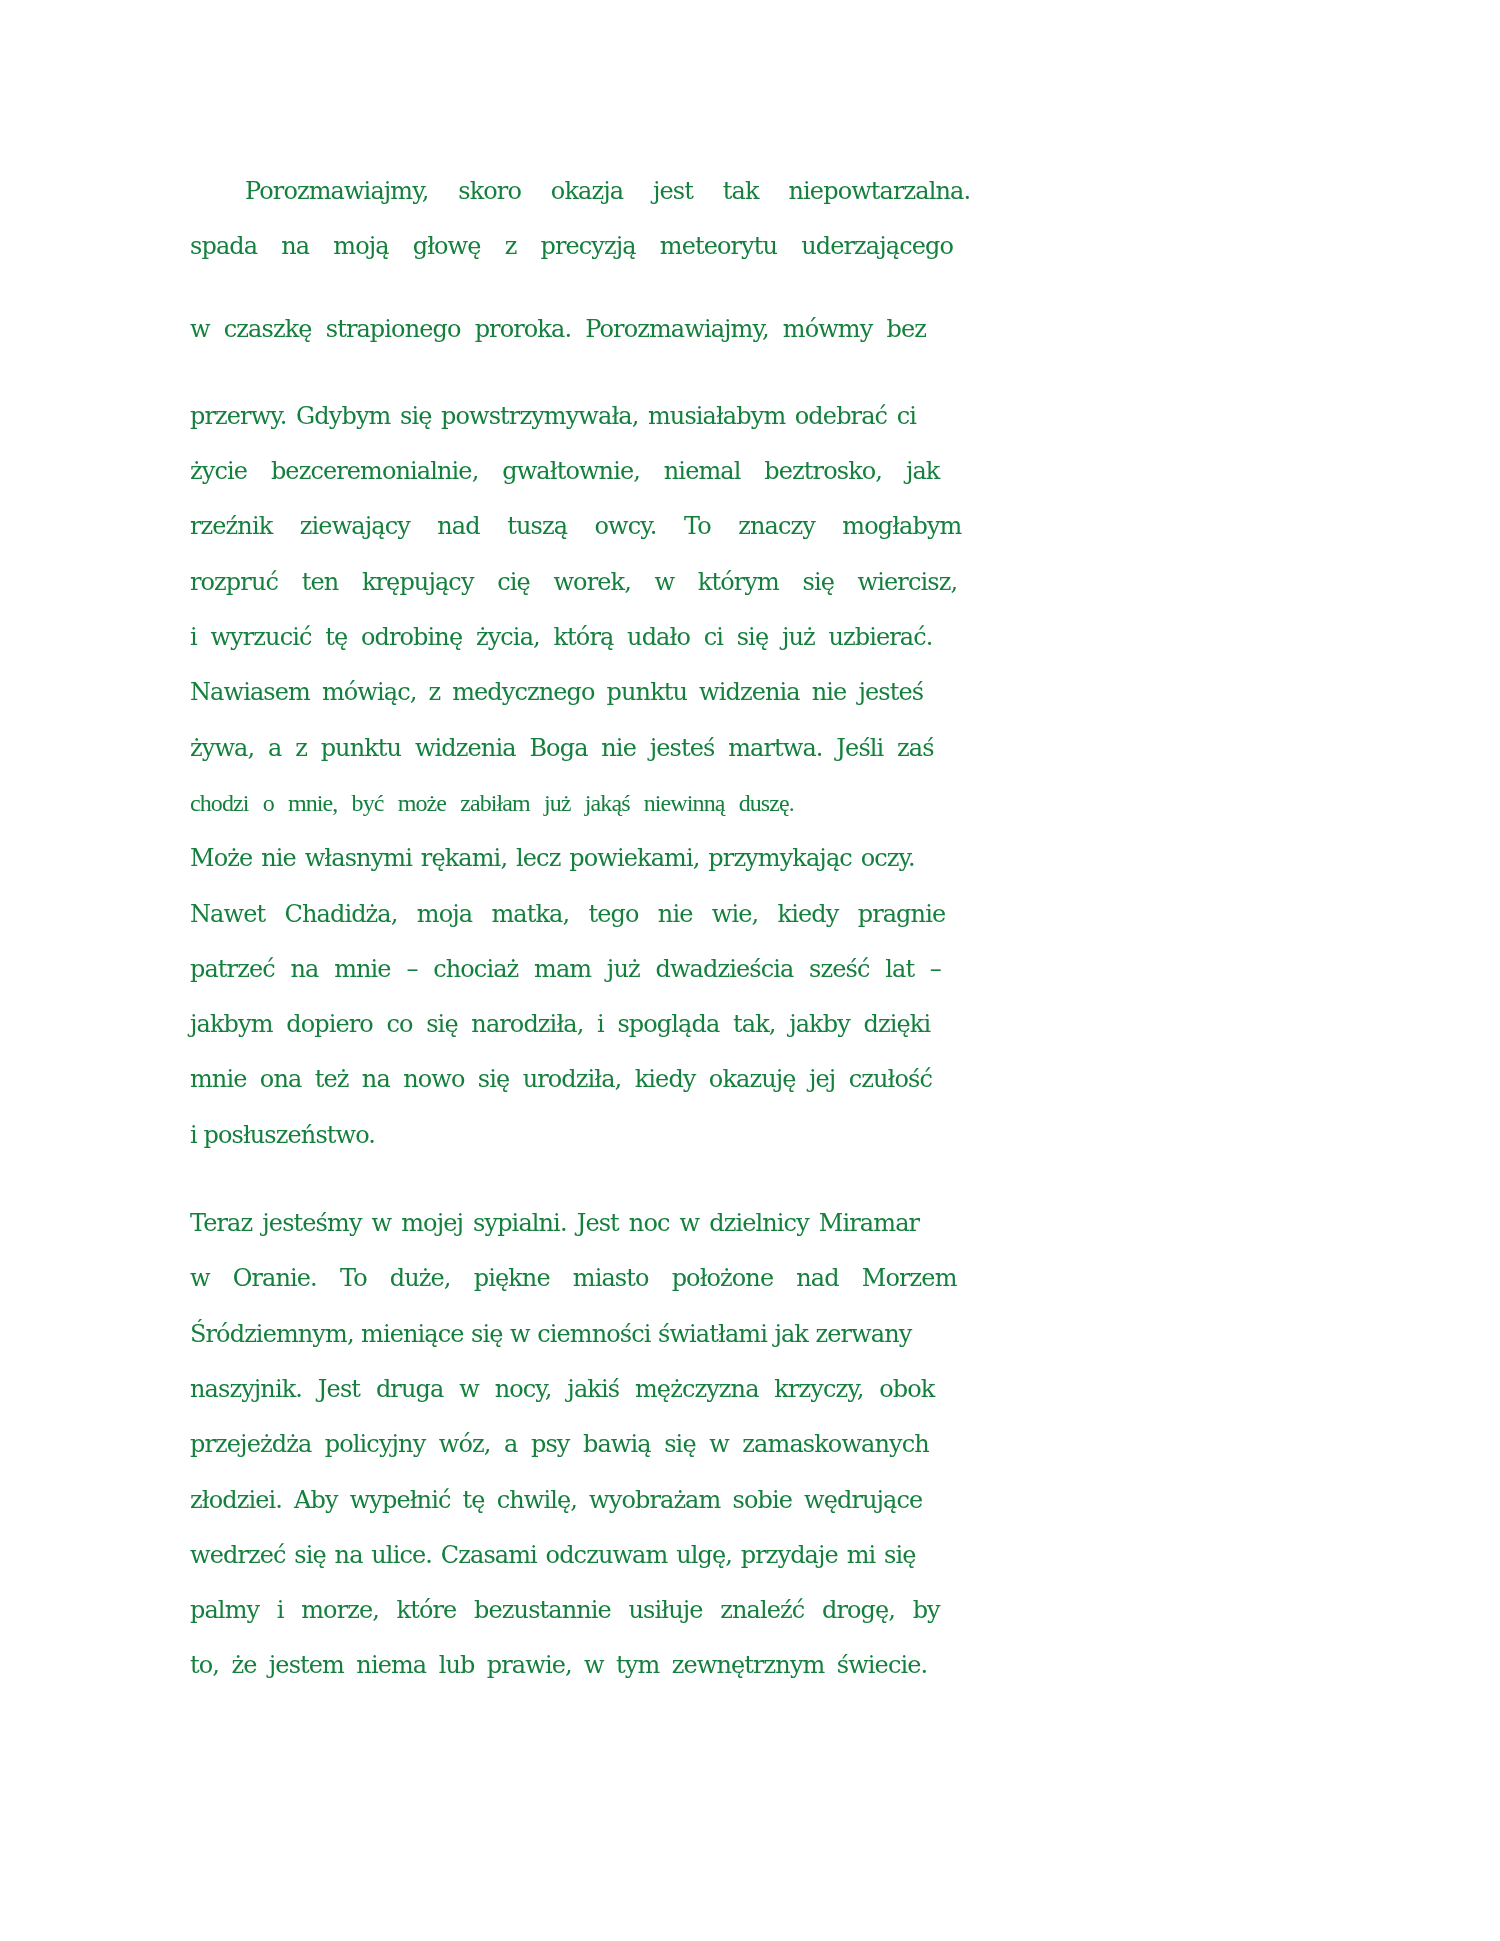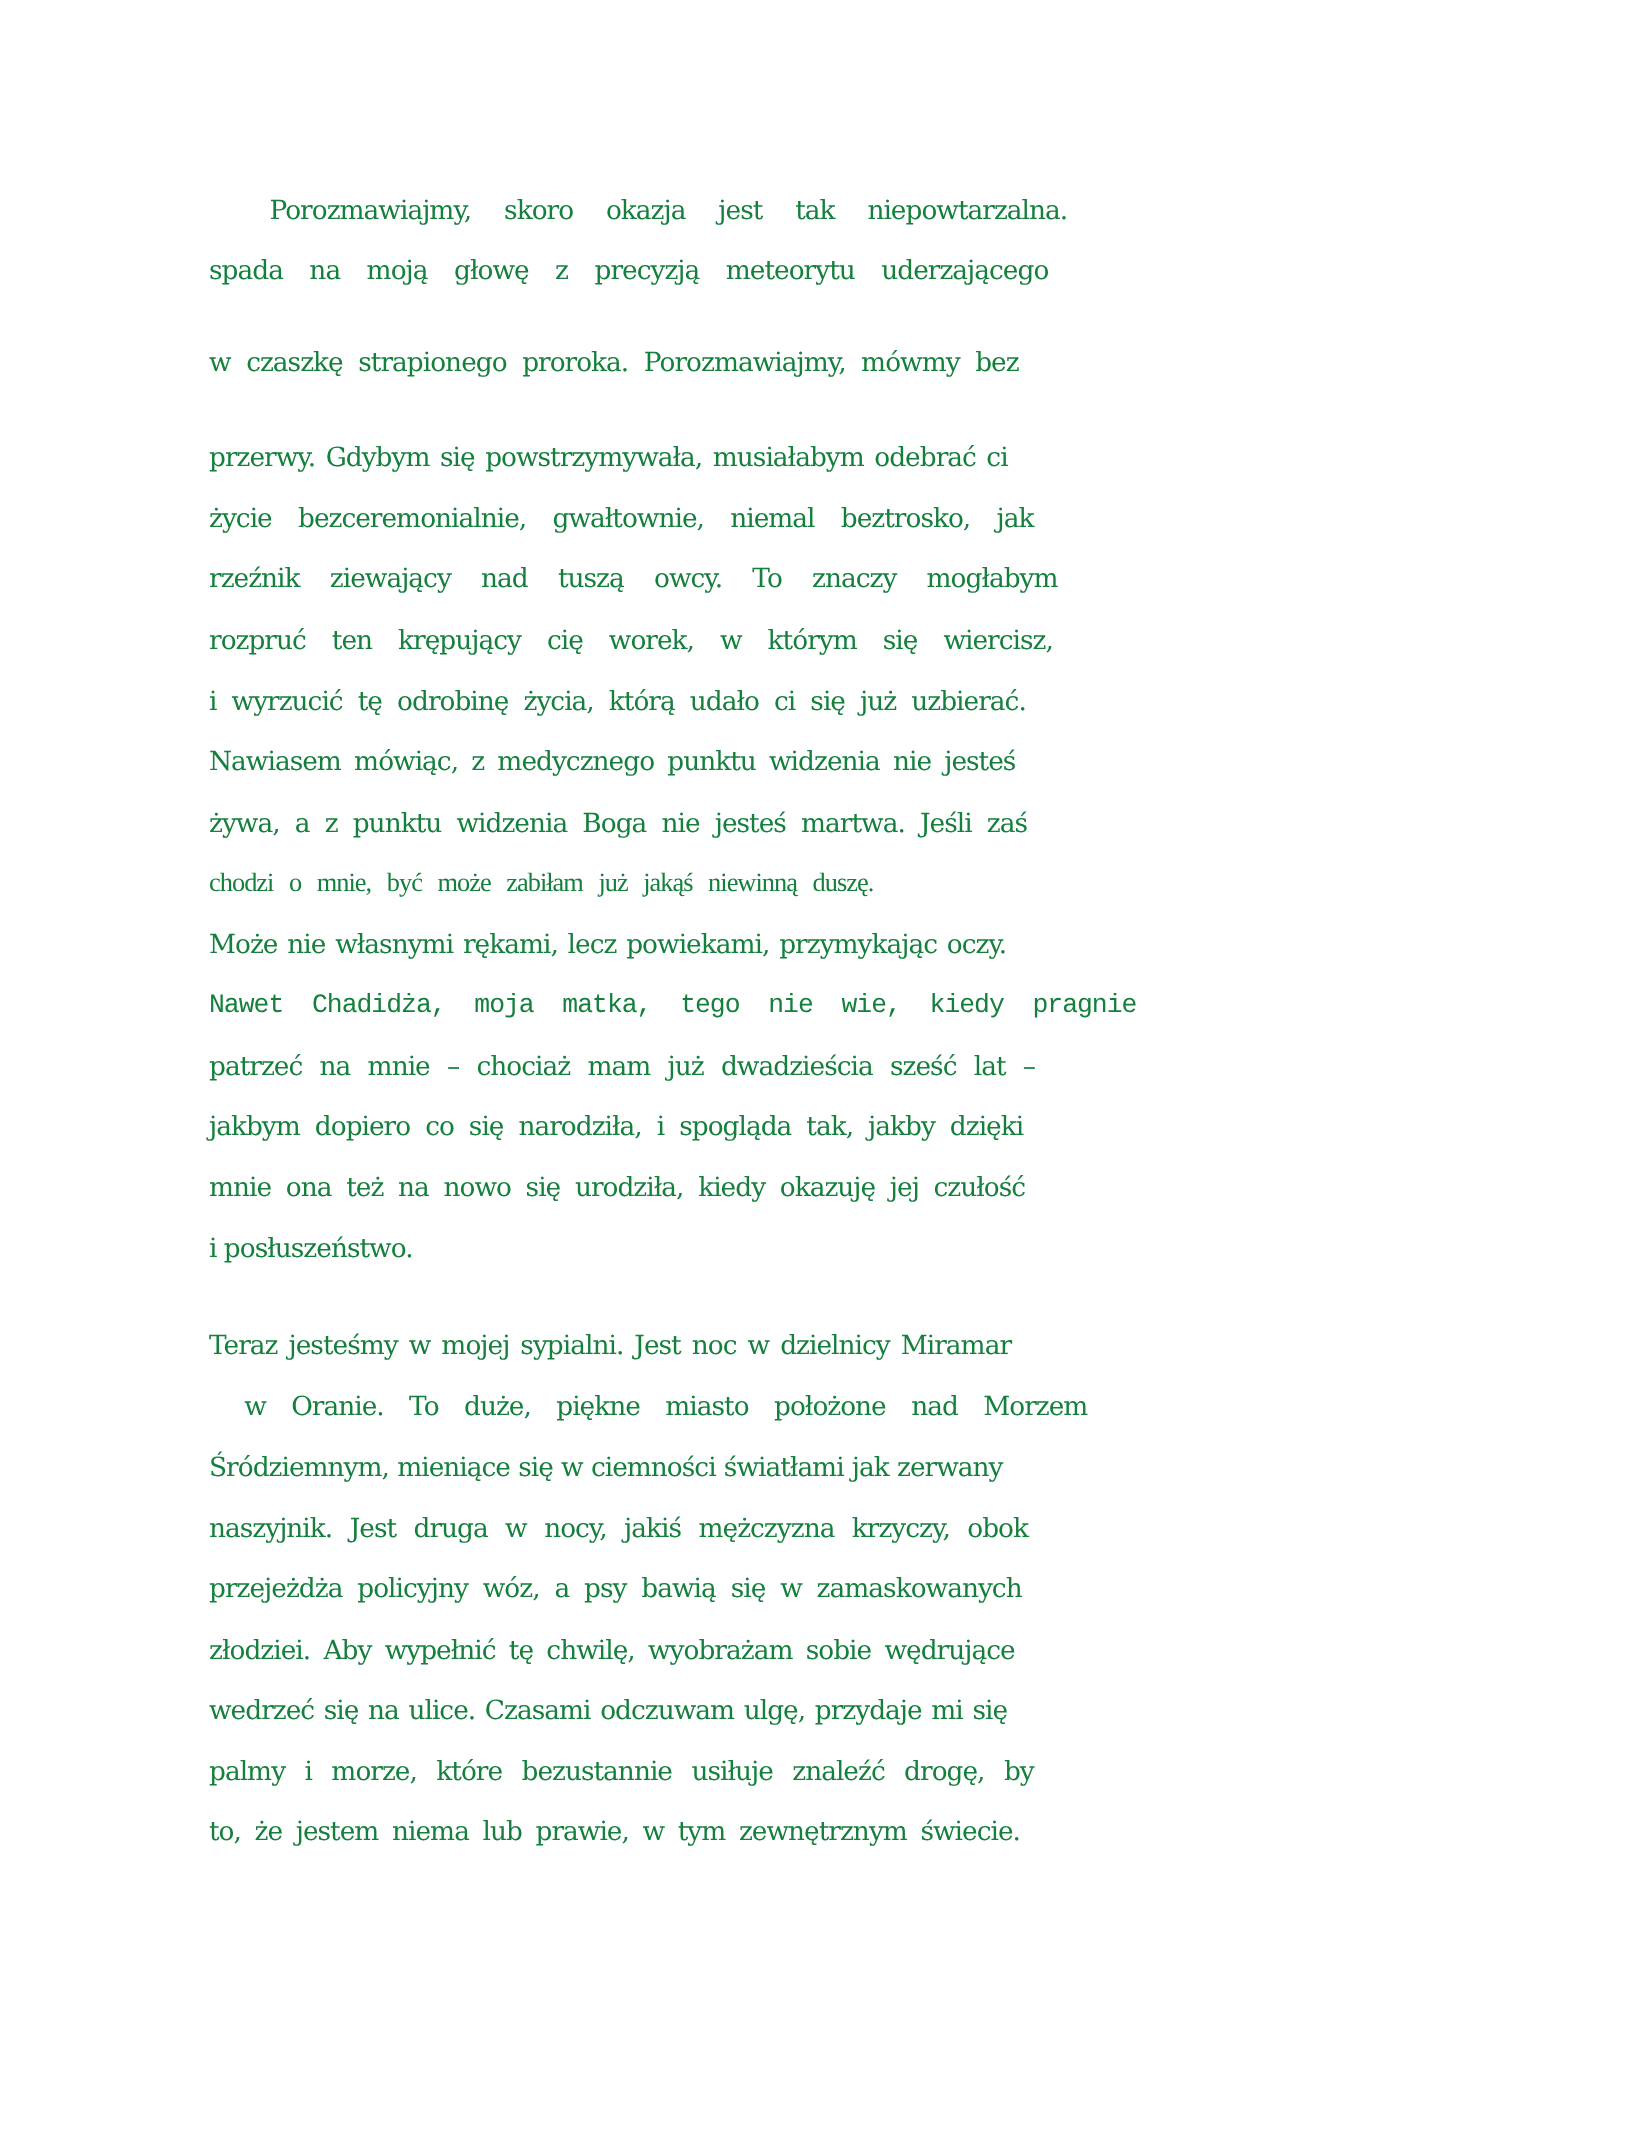--- a/index.html
+++ b/index.html
@@ -48,29 +48,29 @@
     <span class="line" style="display: block; word-spacing: 7.40885px; text-align: left; text-align-last: left; margin-top: 27px;">w czaszkę strapionego proroka. Porozmawiajmy, mówmy bez</span>
     <span class="line" style="display: block; word-spacing: 2.82812px; text-align: left; text-align-last: left; margin-top: 32px;">przerwy. Gdybym się powstrzymywała, musiałabym odebrać ci</span>
     <span class="line" style="display: block; word-spacing: 17.1281px; text-align: left; text-align-last: left;">życie bezceremonialnie, gwałtownie, niemal beztrosko, jak</span>
     <span class="line" style="display: block; word-spacing: 20.7344px; text-align: left; text-align-last: left;">rzeźnik ziewający nad tuszą owcy. To znaczy mogłabym</span>
     <span class="line" style="display: block; word-spacing: 16.9082px; text-align: left; text-align-last: left;">rozpruć ten krępujący cię worek, w którym się wiercisz,</span>
     <span class="line" style="display: block; word-spacing: 6.97656px; text-align: left; text-align-last: left;">i wyrzucić tę odrobinę życia, którą udało ci się już uzbierać.</span>
     <span class="line" style="display: block; word-spacing: 5.26339px; text-align: left; text-align-last: left;">Nawiasem mówiąc, z medycznego punktu widzenia nie jesteś</span>
     <span class="line" style="display: block; word-spacing: 7.04219px; text-align: left; text-align-last: left;">żywa, a z punktu widzenia Boga nie jesteś martwa. Jeśli zaś</span>
     <span class="line" style="display: block; word-spacing: 9.04167px; text-align: left; text-align-last: left; font-family: Liberation Serif, serif;">chodzi o mnie, być może zabiłam już jakąś niewinną duszę.</span>
     <span class="line" style="display: block; word-spacing: 2.17634px; text-align: left; text-align-last: left;">Może nie własnymi rękami, lecz powiekami, przymykając oczy.</span>
-    <span class="line" style="display: block; word-spacing: 12.5605px; text-align: center; text-align-last: left; font-family: Liberation Mono, monospace;">Nawet Chadidża, moja matka, tego nie wie, kiedy pragnie</span>
+    <span class="line" style="display: block; word-spacing: 12.5605px; text-align: center; text-align-last: left;">Nawet Chadidża, moja matka, tego nie wie, kiedy pragnie</span>
     <span class="line" style="display: block; word-spacing: 8.98438px; text-align: left; text-align-last: left;">patrzeć na mnie – chociaż mam już dwadzieścia sześć lat –</span>
     <span class="line" style="display: block; word-spacing: 6.89236px; text-align: left; text-align-last: left;">jakbym dopiero co się narodziła, i spogląda tak, jakby dzięki</span>
     <span class="line" style="display: block; word-spacing: 6.61875px; text-align: left; text-align-last: left;">mnie ona też na nowo się urodziła, kiedy okazuję jej czułość</span>
     <span class="line last">i posłuszeństwo.</span>
   </div>
   <div class="para">
     <span class="line" style="display: block; word-spacing: 3.30035px; text-align: left; text-align-last: left;">Teraz jesteśmy w mojej sypialni. Jest noc w dzielnicy Miramar</span>
-    <span class="line" style="display: block; word-spacing: 16.3516px; text-align: right; text-align-last: left; margin-left: 32px;">w Oranie. To duże, piękne miasto położone nad Morzem</span>
+    <span class="line" style="display: block; word-spacing: 16.3516px; text-align: right; text-align-last: left;">w Oranie. To duże, piękne miasto położone nad Morzem</span>
     <span class="line" style="display: block; word-spacing: 0.756696px; text-align: left; text-align-last: left;">Śródziemnym, mieniące się w ciemności światłami jak zerwany</span>
     <span class="line" style="display: block; word-spacing: 9.10742px; text-align: left; text-align-last: left;">naszyjnik. Jest druga w nocy, jakiś mężczyzna krzyczy, obok</span>
     <span class="line" style="display: block; word-spacing: 6.78516px; text-align: left; text-align-last: left;">przejeżdża policyjny wóz, a psy bawią się w zamaskowanych</span>
     <span class="line" style="display: block; word-spacing: 5.34375px; text-align: left; text-align-last: left;">złodziei. Aby wypełnić tę chwilę, wyobrażam sobie wędrujące</span>
     <span class="line" style="display: block; word-spacing: 2.03299px; text-align: left; text-align-last: left;">wedrzeć się na ulice. Czasami odczuwam ulgę, przydaje mi się</span>
     <span class="line" style="display: block; word-spacing: 10.9102px; text-align: left; text-align-last: left;">palmy i morze, które bezustannie usiłuje znaleźć drogę, by</span>
     <span class="line" style="display: block; word-spacing: 5.6441px; text-align: left; text-align-last: left;">to, że jestem niema lub prawie, w tym zewnętrznym świecie.</span>
   </div>
 </div>
 

